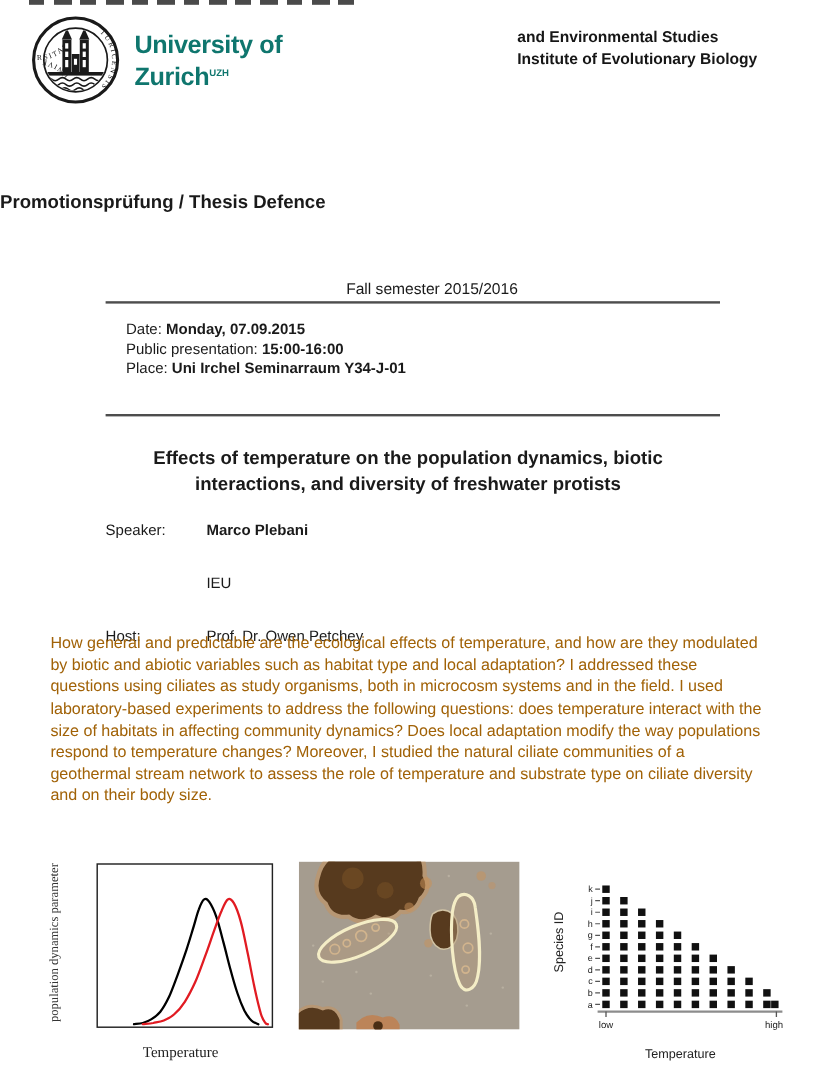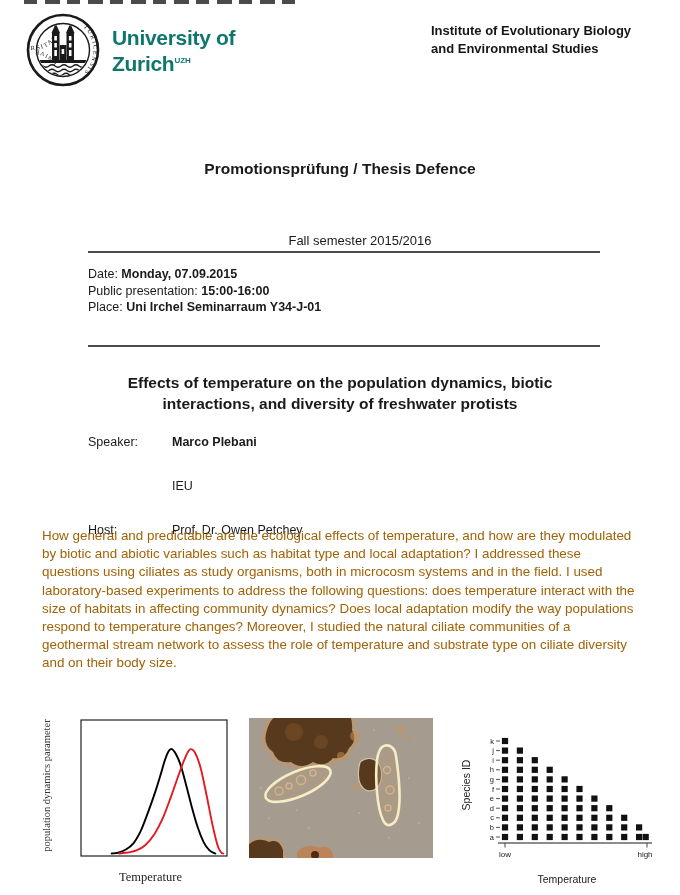--- a/index.html
+++ b/index.html
@@ -22,28 +22,28 @@
     background: repeating-linear-gradient(90deg, #2a2a2a 0 13px, transparent 13px 21px, #2a2a2a 21px 36px, transparent 36px 43px);
     opacity: .85;
   }
 
   
   .logo-seal { left: 25px; top: 12px; }
   .wordmark { left: 112px; top: 26px; line-height: 23px; font-size: 21px; font-weight: 700; letter-spacing: -0.3px; color: #0f766e; }
   .wordmark sup { font-size: 8px; font-weight: 700; vertical-align: super; letter-spacing: 0; }
   .institute { left: 431px; top: 22px; font-size: 13px; font-weight: 700; line-height: 17.5px; color: #161616; }
 
-  .heading { left: 0; top: 160px; width: 680px; text-align: center; font-size: 15.5px; font-weight: 700; }
+  .heading { left: 0; top: 160px; width: 680px; font-size: 15.5px; font-weight: 700; }
   .semester { left: 0; top: 233px; width: 680px; text-align: center; font-size: 13px; padding-left: 40px; }
 
   .rule { left: 88px; width: 512px; height: 2px; background: #4d4d4d; }
   .rule-1 { top: 251px; }
   .rule-2 { top: 345px; }
 
-  .details { left: 88px; top: 266px; font-size: 12.5px; line-height: 16.5px; }
+  .details { left: 105px; top: 266px; font-size: 12.5px; line-height: 16.5px; }
   .details .lbl { font-weight: 400; }
   .details .val { font-weight: 700; }
 
   .talk-title { left: 70px; top: 372px; width: 540px; text-align: center; font-size: 15.5px; font-weight: 700; line-height: 21px; }
 
   .people { left: 88px; top: 434px; font-size: 12.5px; line-height: 16px; display: grid; grid-template-columns: 56px auto; gap: 28px; }
   .people .bold { font-weight: 700; }
 
   .abstract { left: 42px; top: 527px; width: 597px; font-size: 13.4px; line-height: 18.2px; color: #a16207; }
 
@@ -100,22 +100,22 @@
       <path d="M 14,62.5 q 3,-2.6 6,0 q 3,2.6 6,0 q 3,-2.6 6,0 q 3,2.6 6,0 q 3,-2.6 6,0 q 3,2.6 6,0 q 3,-2.6 6,0" fill="none" stroke="#1a1a1a" stroke-width="1.3"></path>
     </g>
   </svg>
 
   <div class="abs wordmark">
     <div>University of</div>
     <div><span>Zurich</span><sup>UZH</sup></div>
   </div>
 
   <div class="abs institute">
+    <div>and Environmental Studies</div>
     <div>Institute of Evolutionary Biology</div>
-    <div>and Environmental Studies</div>
   </div>
 
   <div class="abs heading">Promotionsprüfung / Thesis Defence</div>
   <div class="abs semester">Fall semester 2015/2016</div>
 
   <div class="abs rule rule-1"></div>
 
   <div class="abs details">
     <div><span class="lbl">Date: </span><span class="val">Monday, 07.09.2015</span></div>
     <div><span class="lbl">Public presentation: </span><span class="val">15:00-16:00</span></div>

